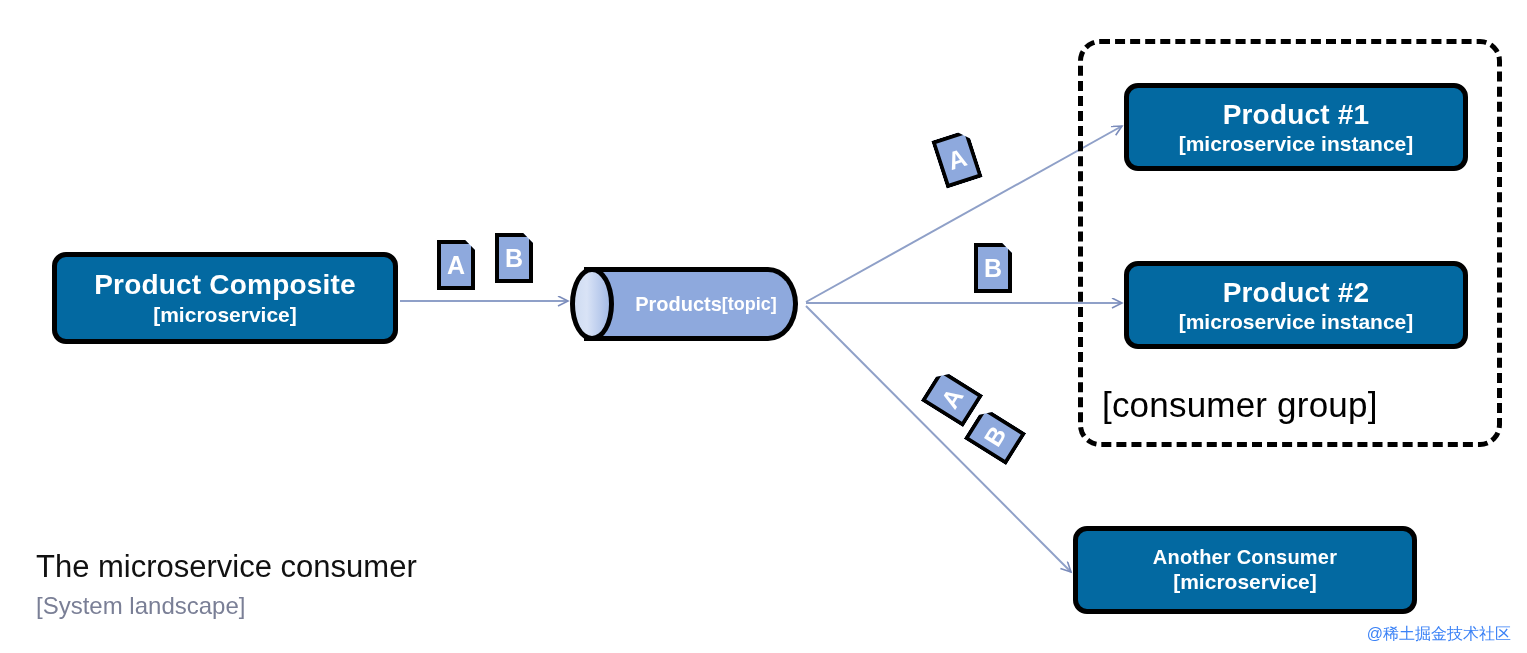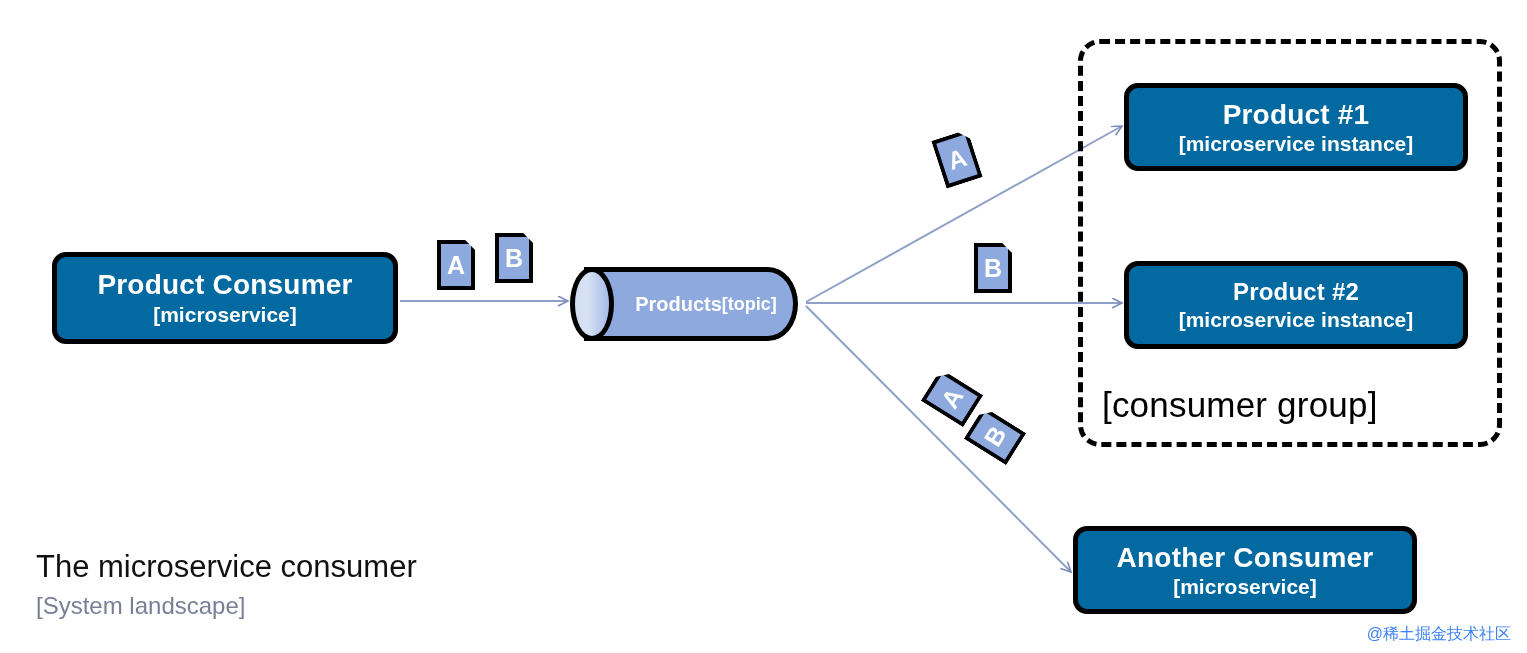--- a/index.html
+++ b/index.html
@@ -50,25 +50,25 @@
 
   #node-product-composite { left: 52px;   top: 252px; width: 346px; height: 92px; }
   #node-product-composite .title  { font-size: 28px; }
   #node-product-composite .stereo { font-size: 21px; margin-top: 3px; }
 
   #node-product-1 { left: 1124px; top: 83px;  width: 344px; height: 88px; }
   #node-product-1 .title  { font-size: 28px; }
   #node-product-1 .stereo { font-size: 21px; margin-top: 2px; }
 
   #node-product-2 { left: 1124px; top: 261px; width: 344px; height: 88px; }
-  #node-product-2 .title  { font-size: 24px; }
+  #node-product-2 .title  { font-size: 28px; }
   #node-product-2 .stereo { font-size: 21px; margin-top: 2px; }
 
   #node-another-consumer { left: 1073px; top: 526px; width: 344px; height: 88px; }
-  #node-another-consumer .title  { font-size: 28px; }
+  #node-another-consumer .title  { font-size: 20px; }
   #node-another-consumer .stereo { font-size: 21px; margin-top: 2px; }
 
   
   #topic-cylinder {
     position: absolute;
     left: 570px;
     top: 267px;
     width: 228px;
     height: 74px;
   }
@@ -200,21 +200,21 @@
       <line x1="806" y1="302" x2="1122" y2="126" marker-end="url(#arrowOpen)"></line>
       <line x1="806" y1="303" x2="1122" y2="303" marker-end="url(#arrowOpen)"></line>
       <line x1="806" y1="306" x2="1071" y2="572" marker-end="url(#arrowOpen)"></line>
     </g>
   </svg>
 
   <div id="consumer-group-boundary"></div>
   <div id="consumer-group-label">[consumer group]</div>
 
   <div class="node" id="node-product-composite">
-    <div class="title">Product Consumer</div>
+    <div class="title">Product Composite</div>
     <div class="stereo">[microservice]</div>
   </div>
 
   <div class="msg" id="msg-a-source">A</div>
   <div class="msg" id="msg-b-source">B</div>
 
   <div id="topic-cylinder">
     <div class="cyl-body"></div>
     <div class="cyl-left-fill"></div>
     <div class="cyl-label">

